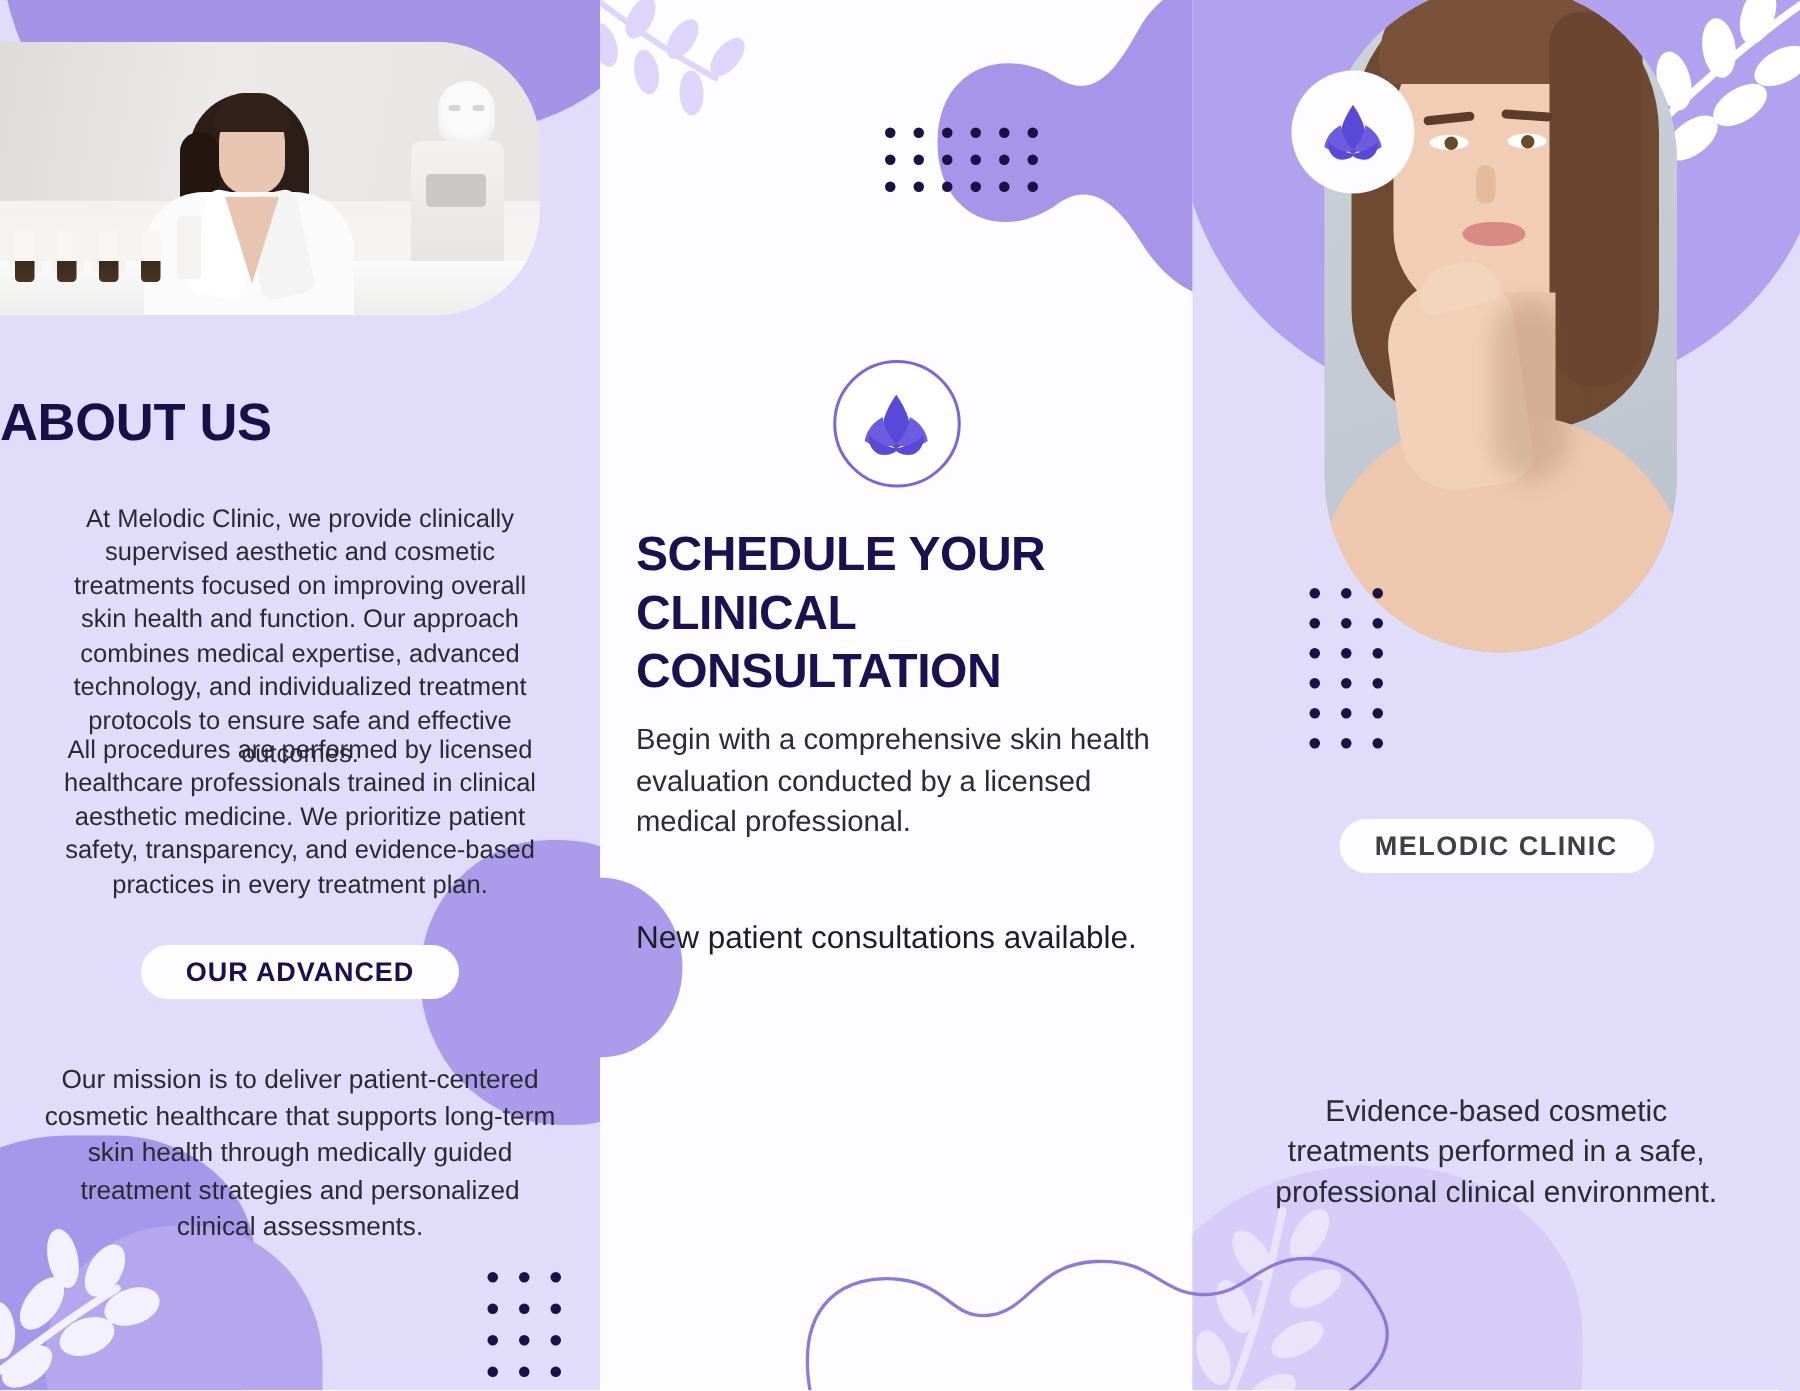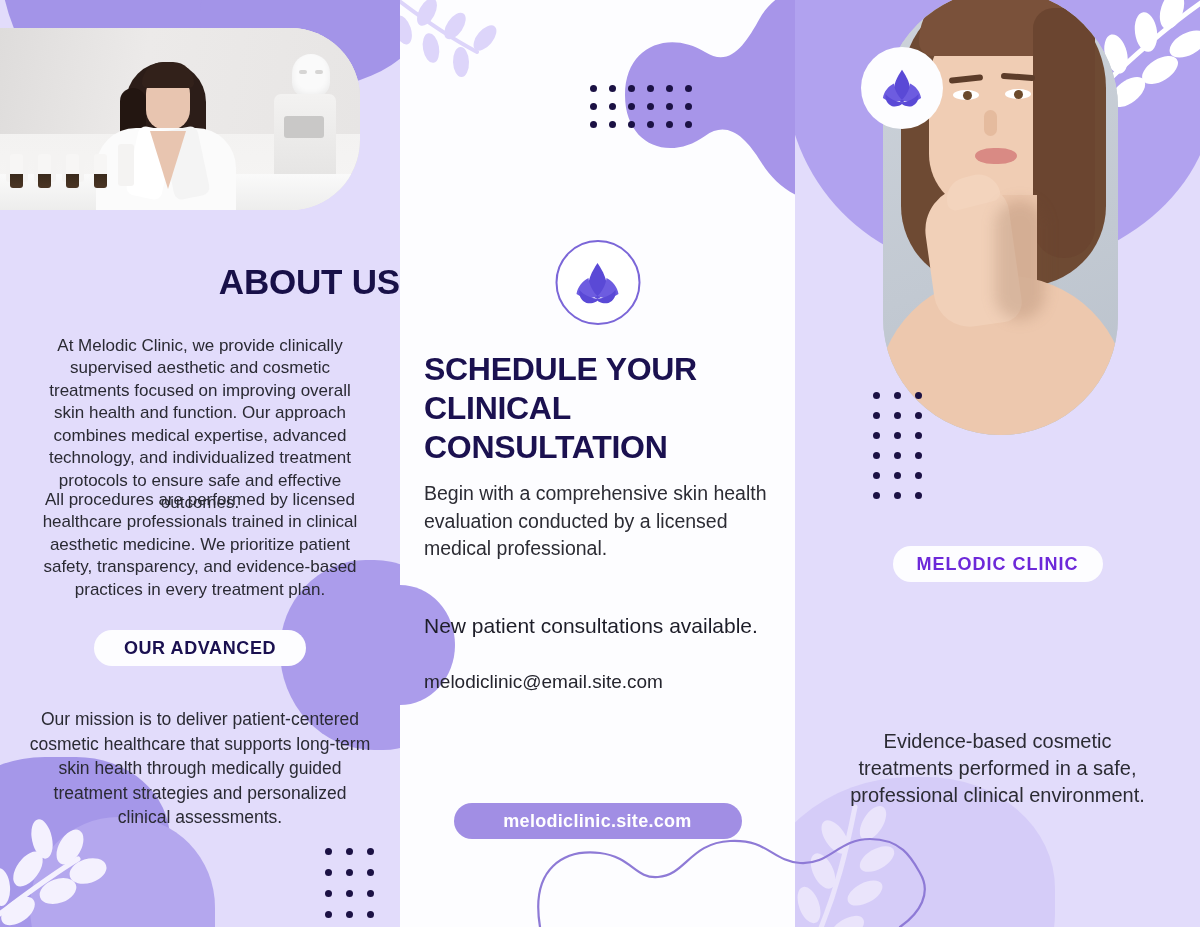--- a/index.html
+++ b/index.html
@@ -192,42 +192,42 @@
     border-radius:50%; background:#fdfdff;
     display:flex; align-items:center; justify-content:center;
     z-index:6;
   }
   .rp-dots { position:absolute; left:78px; top:392px; }
 
   .rp-pill {
     position:absolute; left:50%; top:546px; transform:translateX(-50%);
     width:210px; height:36px; border-radius:18px; background:#fdfdff;
     display:flex; align-items:center; justify-content:center;
-    color:#6d28d9; font-size:18px; font-weight:700; letter-spacing:1px;
+    color:#404040; font-size:18px; font-weight:700; letter-spacing:1px;
   }
   h2.rp-title {
     position:absolute; left:0; top:622px; width:100%;
     padding:0 18px; text-align:center;
     font-size:28.5px; font-weight:800; color:#181048;
     line-height:1.15; letter-spacing:-0.2px;
   }
   .rp-sub {
     position:absolute; left:0; top:728px; width:100%;
     padding:0 44px; text-align:center;
     font-size:20px; color:#2b2b33; line-height:1.35;
   }
   .rp-botblob {
     position:absolute; left:-40px; bottom:-110px; width:300px; height:260px;
     background:#d5ccf8; border-radius:55% 45% 50% 50%;
   }
 
   
   h2.about-title {
     position:absolute; left:0; top:262px; width:100%;
-    text-align:right; font-size:35px; font-weight:800;
+    text-align:left; font-size:35px; font-weight:800;
     color:#181048; letter-spacing:-0.2px;
   }
   .about-p1 {
     position:absolute; left:0; top:335px; width:100%;
     padding:0 32px; text-align:center;
     font-size:17px; color:#2a2a33; line-height:1.32;
   }
   .about-p2 {
     position:absolute; left:0; top:489px; width:100%;
     padding:0 28px; text-align:center;
@@ -381,27 +381,23 @@
     </div>
 
     <div class="center-content z3">
       <h1 class="center-title">
         <span>SCHEDULE YOUR</span><br>
         <span>CLINICAL CONSULTATION</span>
       </h1>
       <p class="center-sub">Begin with a comprehensive skin health evaluation conducted by a licensed medical professional.</p>
       <p class="center-avail">New patient consultations available.</p>
       <div class="contact">
-        <div>melodiclinic@email.site.com</div>
       </div>
     </div>
 
-    <div class="site-pill z3">
-      <span>melodiclinic.site.com</span>
-    </div>
   </div>
 
   <div class="panel" id="panel-right">
 
     <div class="rp-topblob z1"></div>
 
     <svg class="z2" style="position:absolute; right:-10px; top:-8px; width:160px; height:140px;" viewBox="0 0 160 140">
       <g fill="#ffffff">
         <path d="M155 8 C120 32 85 62 42 104" stroke="#ffffff" stroke-width="5" fill="none" stroke-linecap="round"></path>
         <ellipse cx="122" cy="18" rx="11" ry="20" transform="rotate(18 122 18)"></ellipse>

